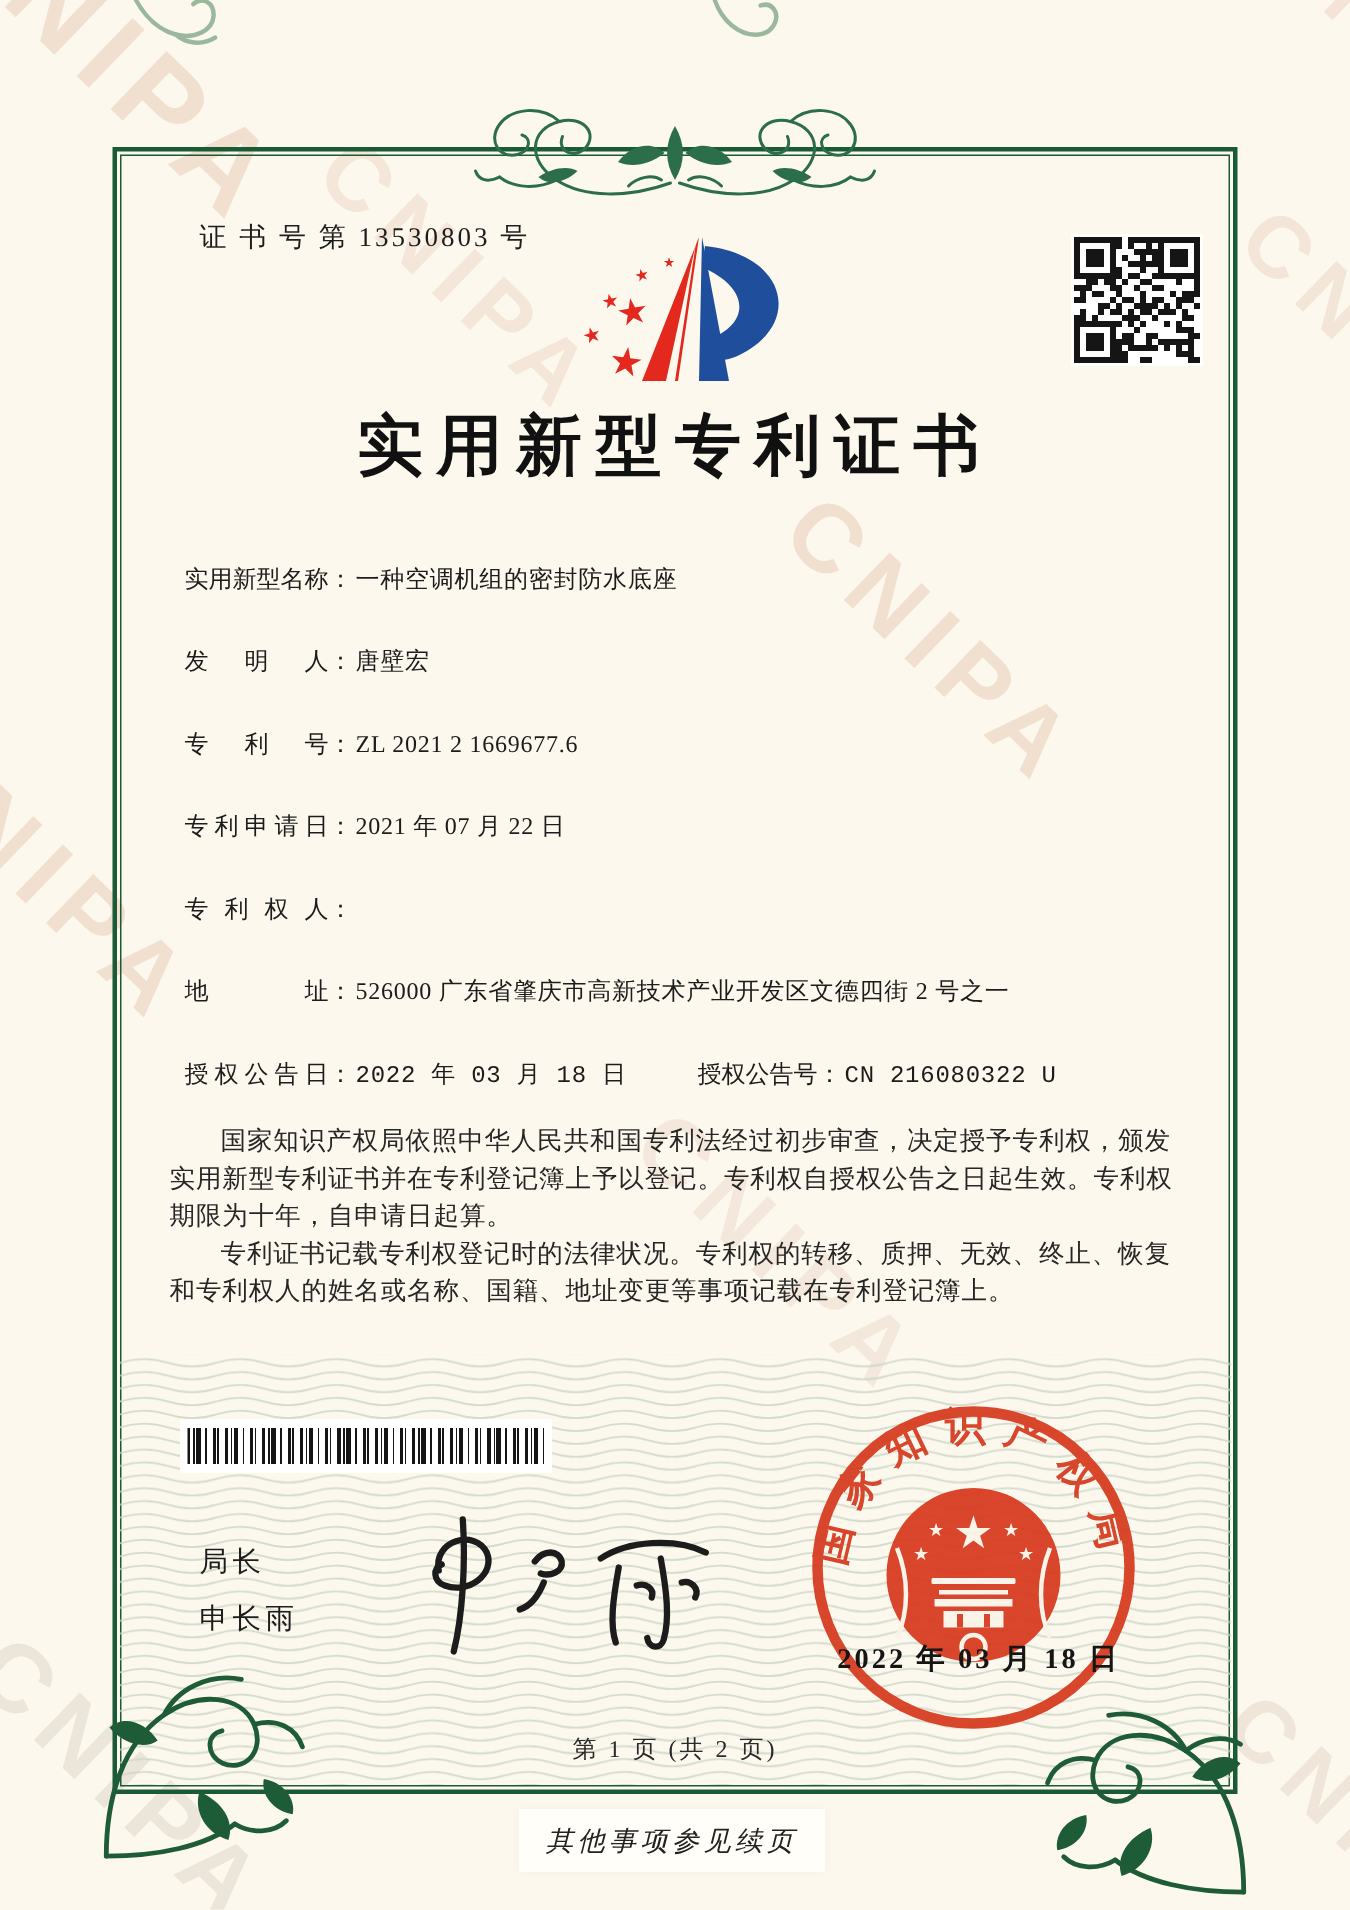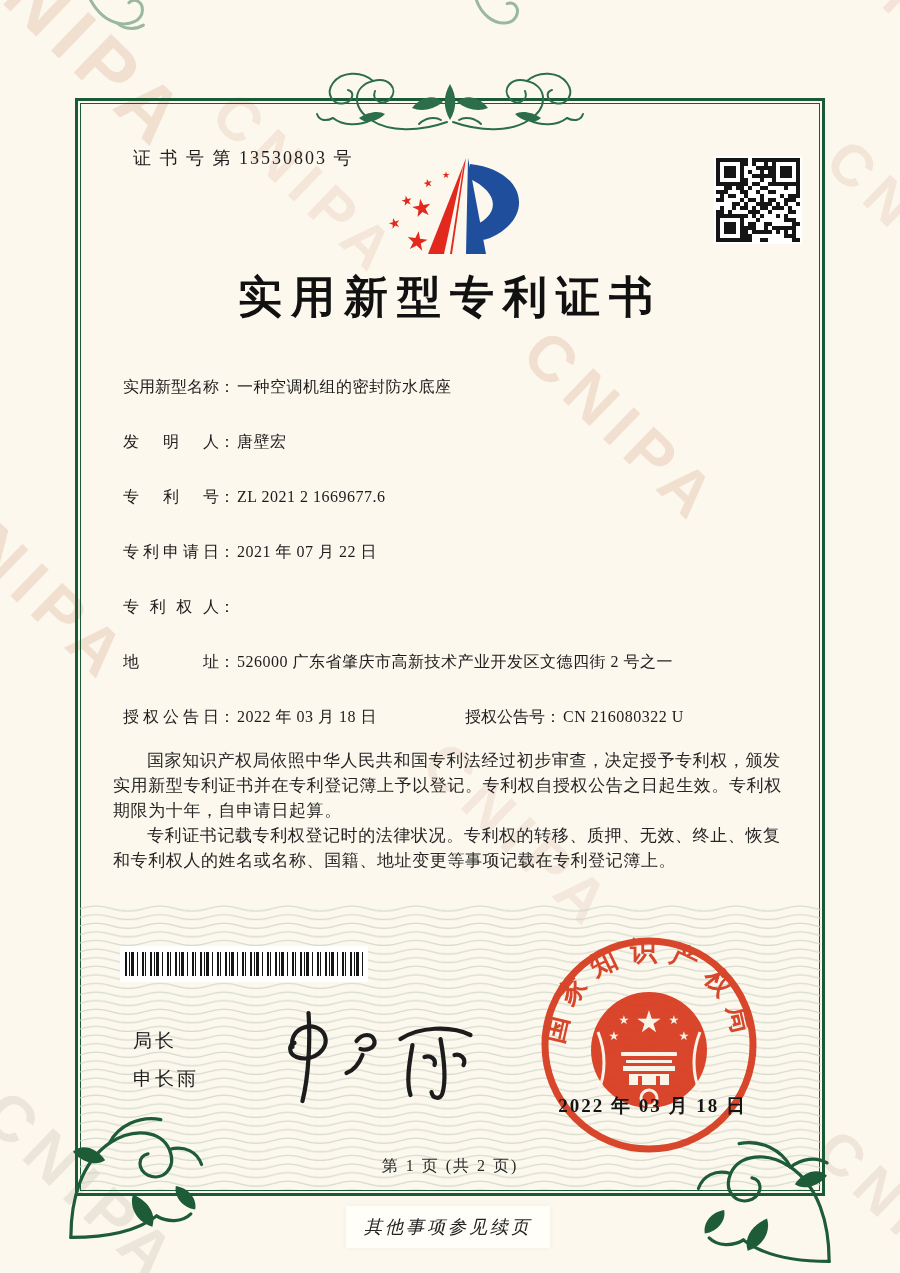--- a/index.html
+++ b/index.html
@@ -34,21 +34,21 @@
   .qr svg { width:84px; height:84px; display:block; }
 
   .title {
     position:absolute; left:75px; top:268px; width:750px; text-align:center;
     font-size:44px; font-weight:bold; letter-spacing:9px; color:#111;
   }
 
   
   .fields { position:absolute; left:123px; top:374px; width:660px; font-size:16px; color:#1c1c1c; }
   .frow { display:flex; line-height:26px; margin-bottom:29px; }
-  .frow:last-child { margin-bottom:0; }
+  .frow:last-child { margin-bottom:0;font-family:Liberation Mono, monospace; }
   .flabel {
     width:96px; flex:0 0 96px; text-align:justify; text-align-last:justify;
   }
   .fcolon { flex:0 0 18px; }
   .fvalue { flex:1; letter-spacing:.5px; }
   .fgroup { display:flex; }
   .fgroup.g1 { flex:0 0 342px; }
   .fgroup.g2 .flabel { width:80px; flex:0 0 80px; }
 
   

